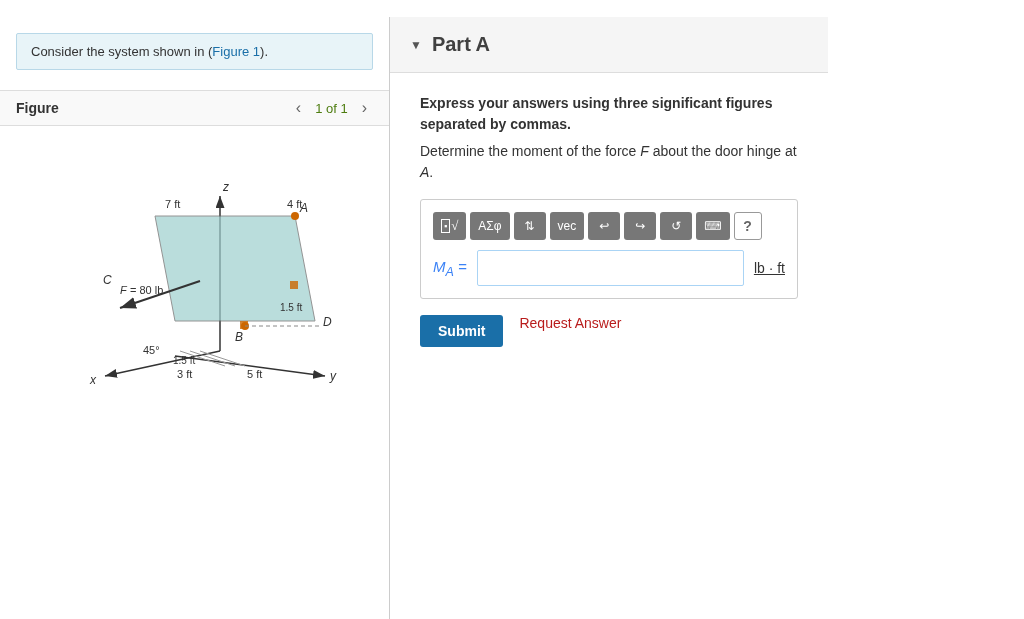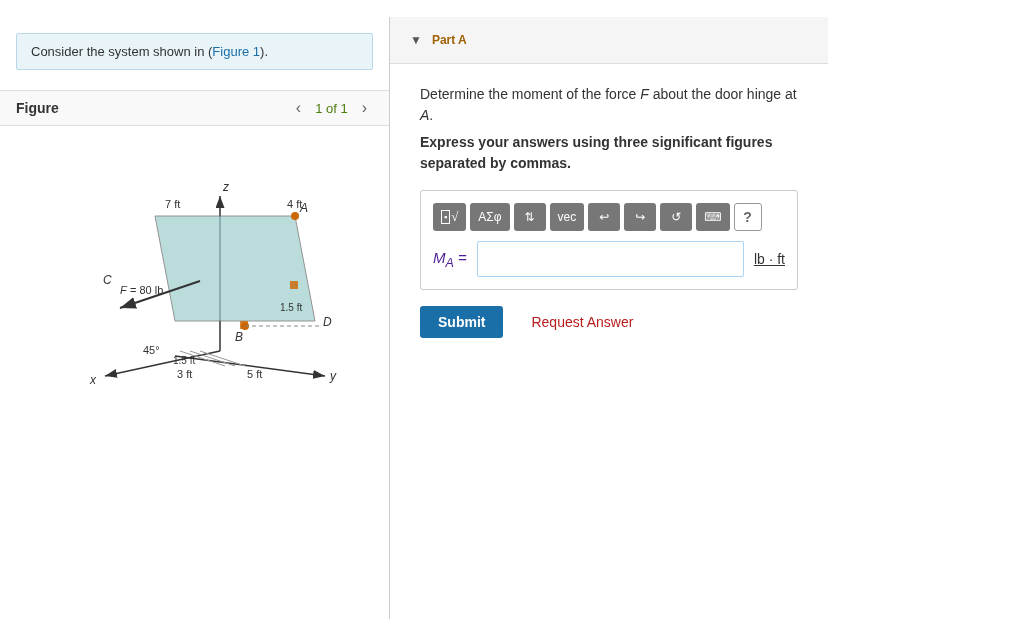--- a/index.html
+++ b/index.html
@@ -99,22 +99,22 @@
       gap: 10px;
     }
     
     .collapse-arrow {
       color: #555;
       font-size: 12px;
     }
     
     .part-title {
       font-weight: bold;
-      font-size: 12px;
-      color: #a16207;
+      font-size: 20px;
+      color: #404040;
     }
     
     .part-content {
       padding: 20px 30px;
     }
     
     .problem-description {
       font-size: 14px;
       color: #333;
       margin-bottom: 6px;
@@ -166,21 +166,21 @@
     
     .input-row {
       display: flex;
       align-items: center;
       gap: 10px;
     }
     
     .input-label {
       font-style: italic;
       font-size: 15px;
-      color: #4c1d95;
+      color: #3b82f6;
       white-space: nowrap;
     }
     
     .math-input {
       flex: 1;
       border: 1px solid #aad4f5;
       border-radius: 2px;
       padding: 6px 8px;
       font-size: 14px;
       outline: none;
@@ -189,22 +189,21 @@
     
     .unit-label {
       font-size: 14px;
       color: #333;
       white-space: nowrap;
       text-decoration: underline;
     }
     
     .action-row {
       display: flex;
-      align-items: center;
-      gap: 28px;
+      gap: 16px;
       margin-top: 4px;
     }
     
     .submit-btn {
       background: #1a6fa8;
       color: white;
       border: none;
       border-radius: 3px;
       padding: 8px 18px;
       font-size: 14px;
@@ -312,24 +311,24 @@
   </div>
 
   <div class="right-panel">
     <div class="part-header">
       <span class="collapse-arrow">▼</span>
       <span class="part-title">Part A</span>
     </div>
 
     <div class="part-content">
       <p class="problem-description">
-        Determine the moment of the force <em>F</em> about the door hinge at <em>A</em>.
+        <strong>Express your answers using three significant figures separated by commas.</strong>
       </p>
       <p class="problem-description">
-        <strong>Express your answers using three significant figures separated by commas.</strong>
+        Determine the moment of the force <em>F</em> about the door hinge at <em>A</em>.
       </p>
 
       <div class="answer-box">
         <div class="math-toolbar">
 
           <button class="toolbar-btn" title="Matrix">
             <span style="font-size:11px; display:flex; align-items:center; gap:1px;">
               <span style="border:1px solid white; padding:1px 2px; font-size:9px;">▪</span>
               <span style="font-size:13px; font-family:serif;">√</span>
             </span>

